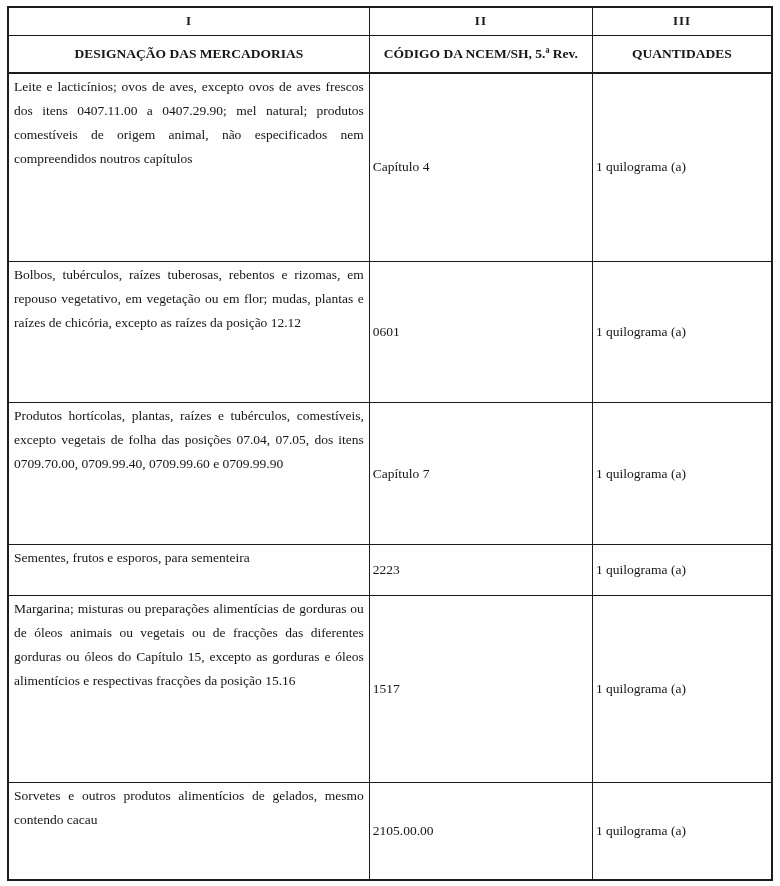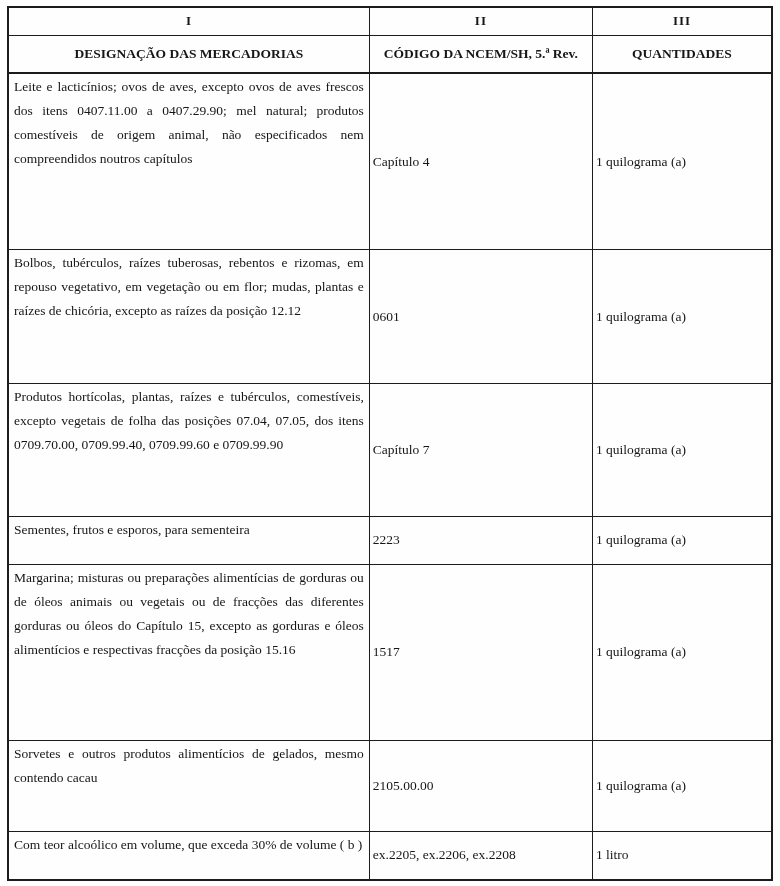--- a/index.html
+++ b/index.html
@@ -118,20 +118,15 @@
     <td class="code">1517</td>
     <td class="quantity">1 quilograma (a)</td>
   </tr>
 
   <tr>
     <td class="designation">Sorvetes e outros produtos alimentícios de gelados, mesmo contendo cacau</td>
     <td class="code">2105.00.00</td>
     <td class="quantity">1 quilograma (a)</td>
   </tr>
 
-  <tr>
-    <td class="designation">Com teor alcoólico em volume, que exceda 30% de volume ( b )</td>
-    <td class="code">ex.2205, ex.2206, ex.2208</td>
-    <td class="quantity">1 litro</td>
-  </tr>
 </tbody>
   </table>
 </div>
 
 </body></html>

